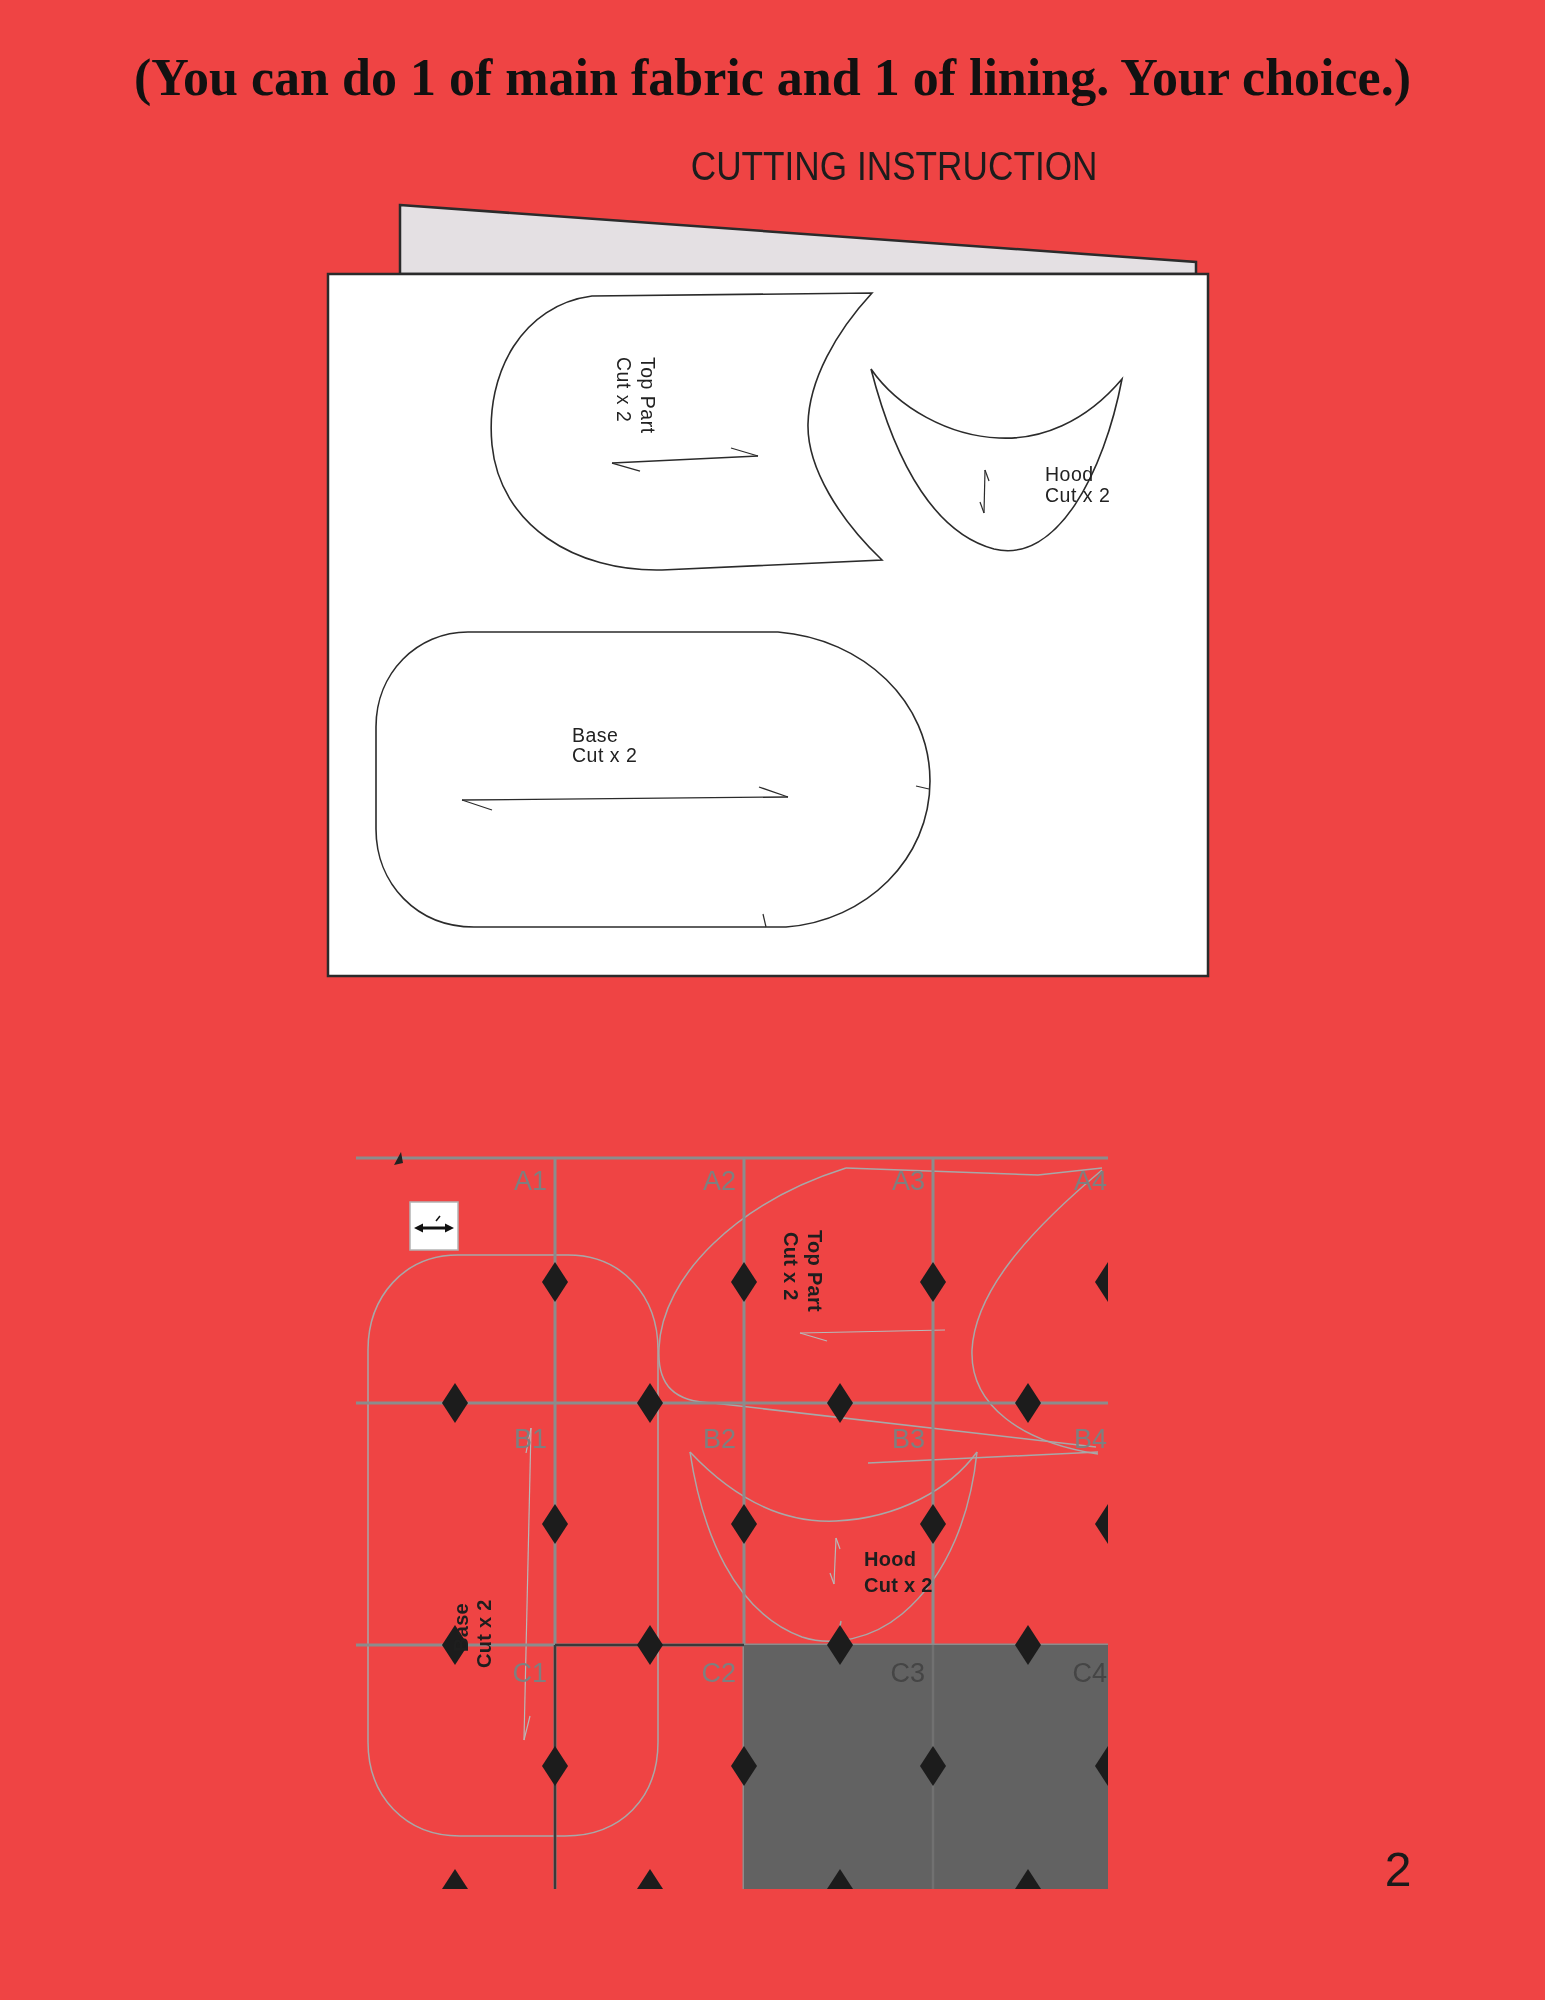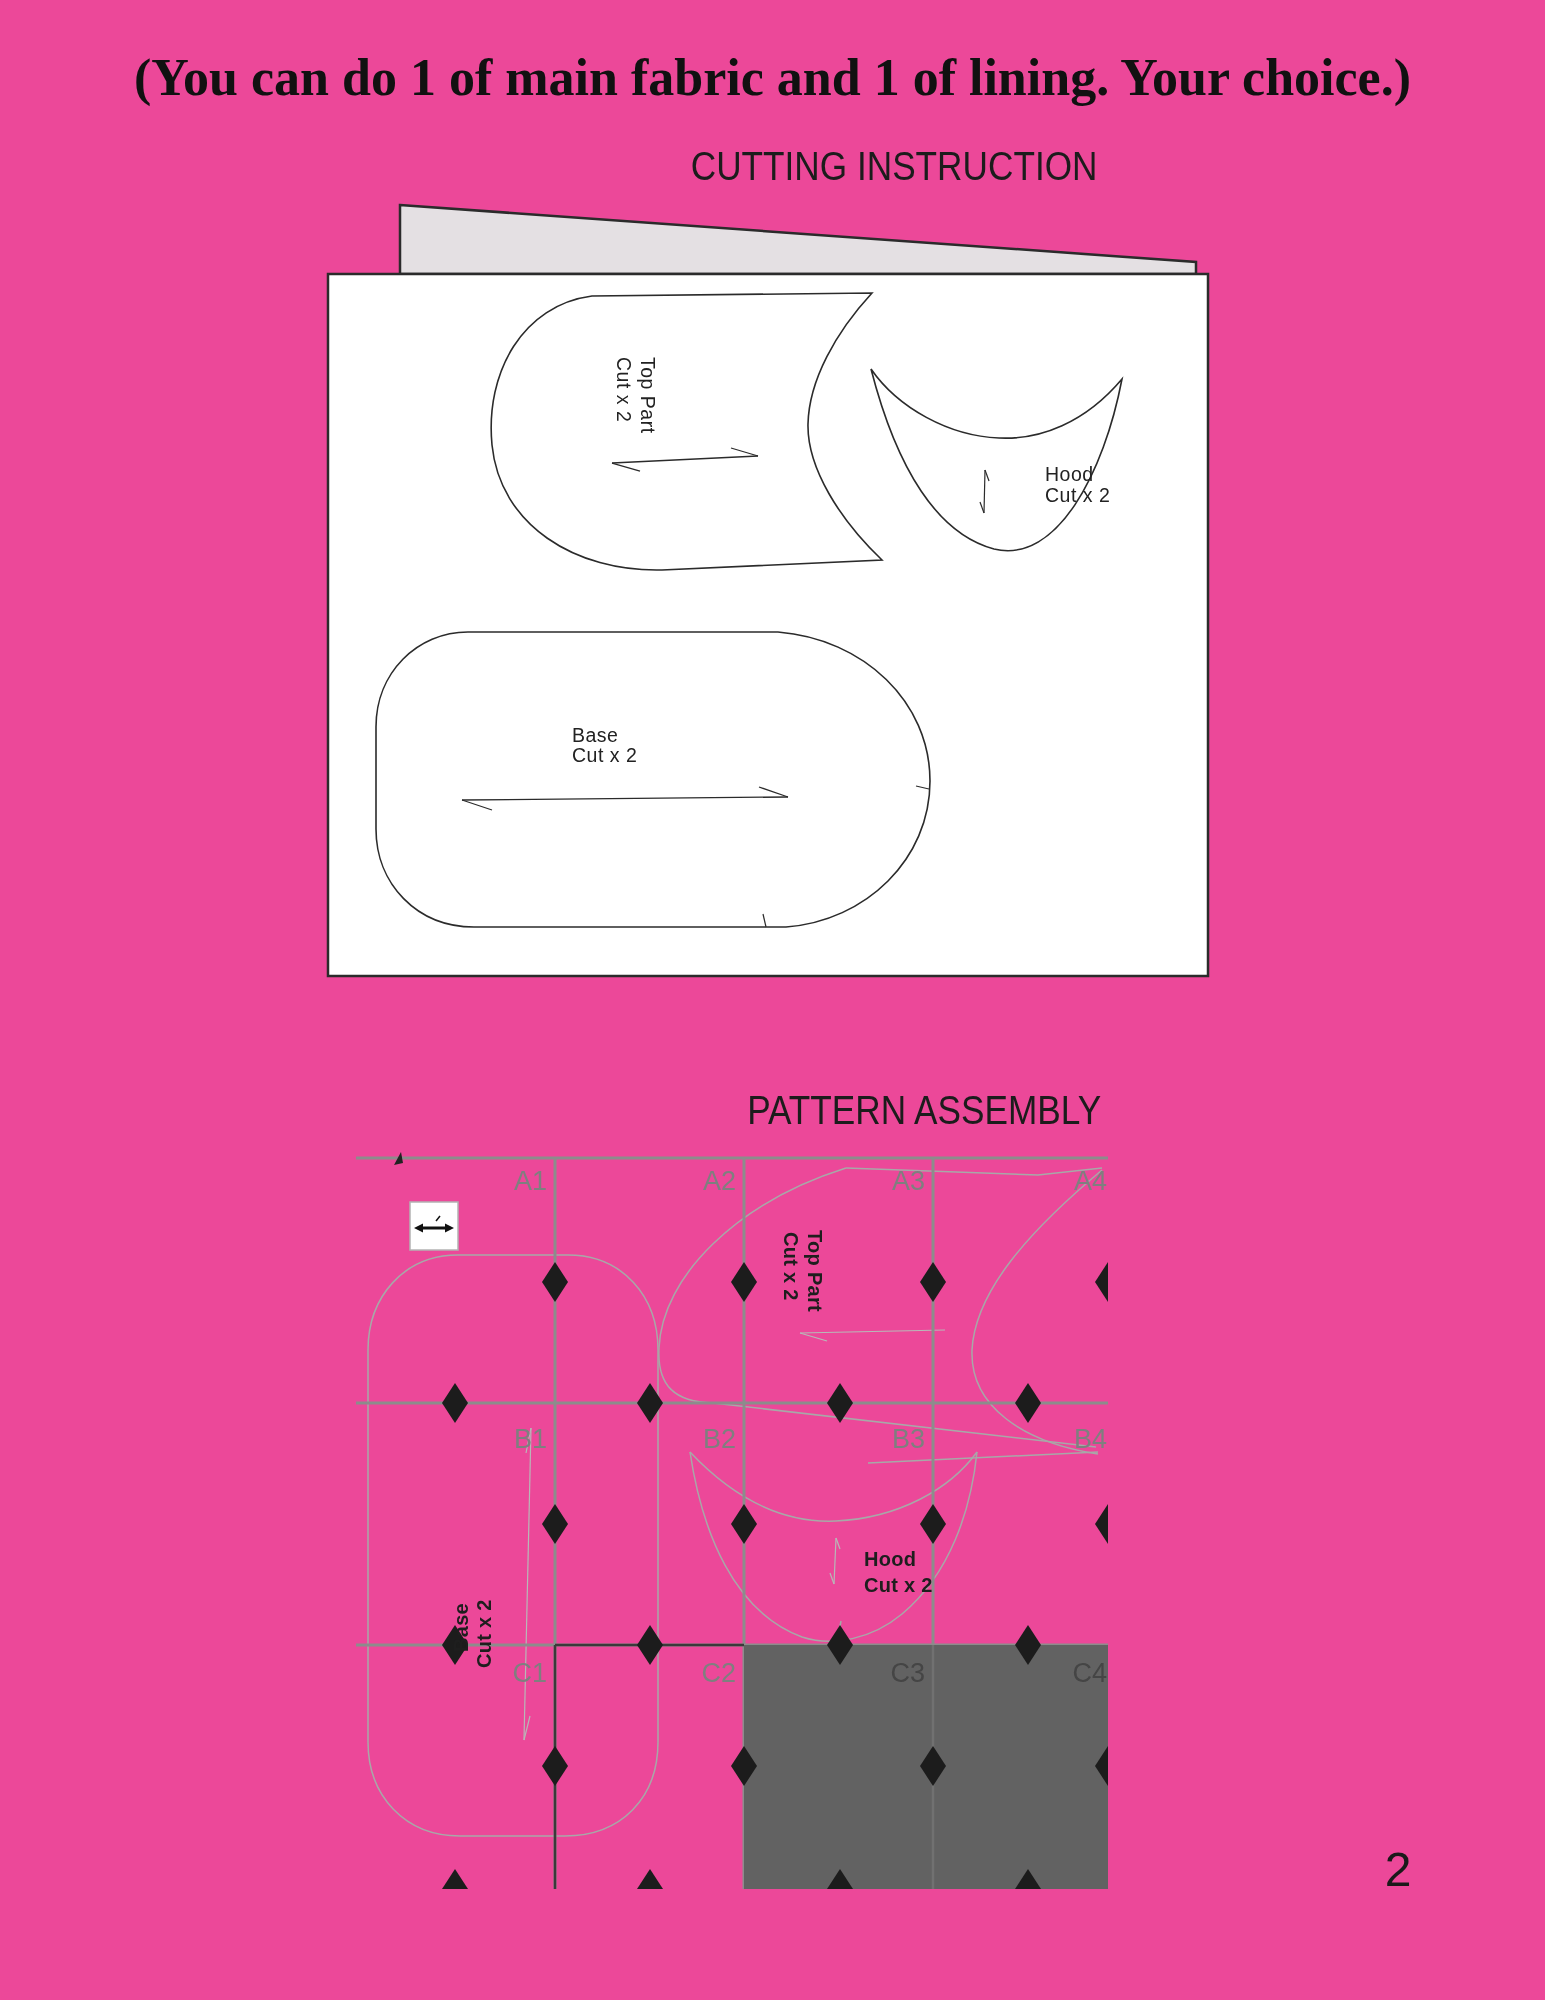--- a/index.html
+++ b/index.html
@@ -1,16 +1,16 @@
 <!DOCTYPE html>
 <html><head>
 <meta charset="utf-8">
 <style>
   html,body{margin:0;padding:0;background:#ffffff;}
-  #page{position:relative;width:1545px;height:2000px;background:#ec4899;overflow:hidden;
+  #page{position:relative;width:1545px;height:2000px;background:#ef4444;overflow:hidden;
         font-family:"Liberation Sans",sans-serif;}
   .abs{position:absolute;}
   #main-title{left:0;top:48px;width:1545px;text-align:center;
       font-family:"Liberation Serif",serif;font-weight:bold;font-size:52px;color:#111;}
   .heading-wrap{text-align:right;color:#1c1c1c;}
   .condensed{display:inline-block;transform:scaleX(0.88);transform-origin:center;
       font-size:40px;letter-spacing:0px;white-space:nowrap;}
   #cutting-heading{left:345px;top:144px;width:780px;}
   #assembly-heading{left:345px;top:1088px;width:780px;}
   #page-number{left:1368px;top:1842px;width:60px;font-size:48px;color:#1a1a1a;text-align:center;}
@@ -62,23 +62,20 @@
     </g>
     <g stroke="#2b2b2b" stroke-width="1.3" fill="none">
       <path d="M 462 800 L 788 797"></path>
       <path d="M 462 800 L 492 810"></path>
       <path d="M 788 797 L 759 787"></path>
     </g>
     <text class="piece-label" x="572" y="742">Base</text>
     <text class="piece-label" x="572" y="762">Cut x 2</text>
   </svg>
 
-  <div id="assembly-heading" class="abs heading-wrap">
-    <span class="condensed">PATTERN ASSEMBLY</span>
-  </div>
 
   <svg class="abs" style="left:350px;top:1150px;" width="758" height="739" viewBox="350 1150 758 739">
 
     <g stroke="#a8a8a8" stroke-width="1.5" fill="none">
       <path d="M 458 1255 L 568 1255 C 622 1255 658 1296 658 1350 L 658 1742 C 658 1798 621 1836 565 1836 L 460 1836 C 405 1836 368 1796 368 1742 L 368 1350 C 368 1297 404 1255 458 1255 Z"></path>
     </g>
     <g stroke="#b8b8b8" stroke-width="1.2" fill="none">
       <path d="M 531 1428 L 524 1740"></path>
       <path d="M 531 1428 L 526 1453"></path>
       <path d="M 524 1740 L 530 1716"></path>

